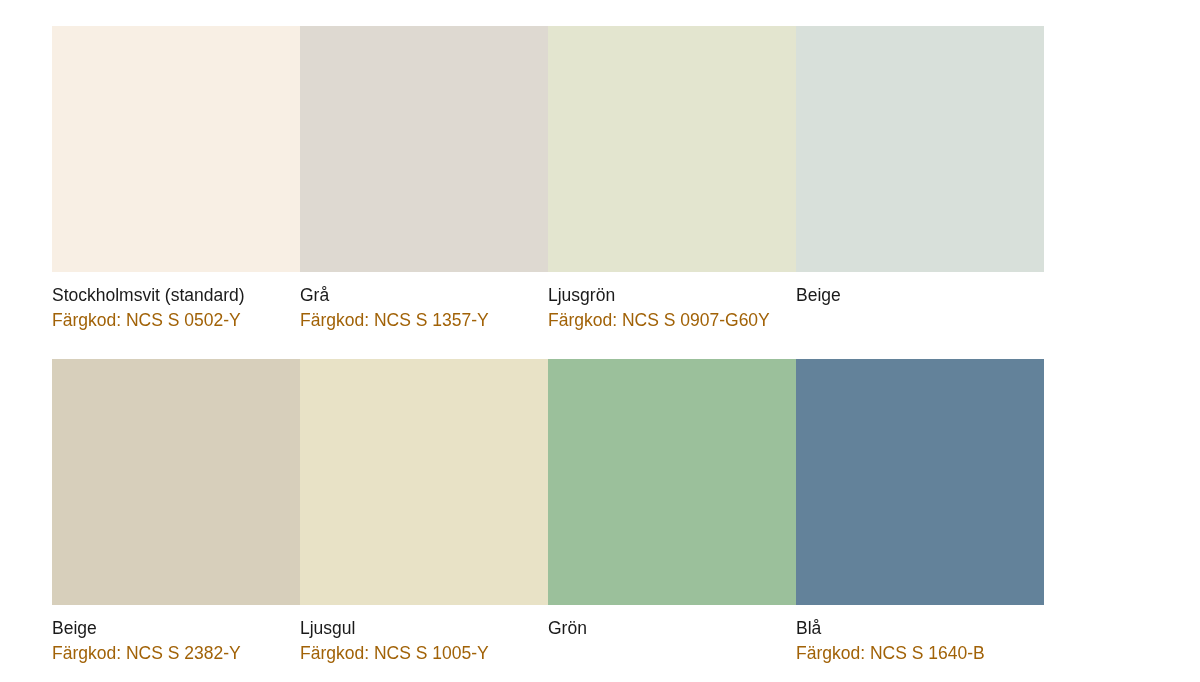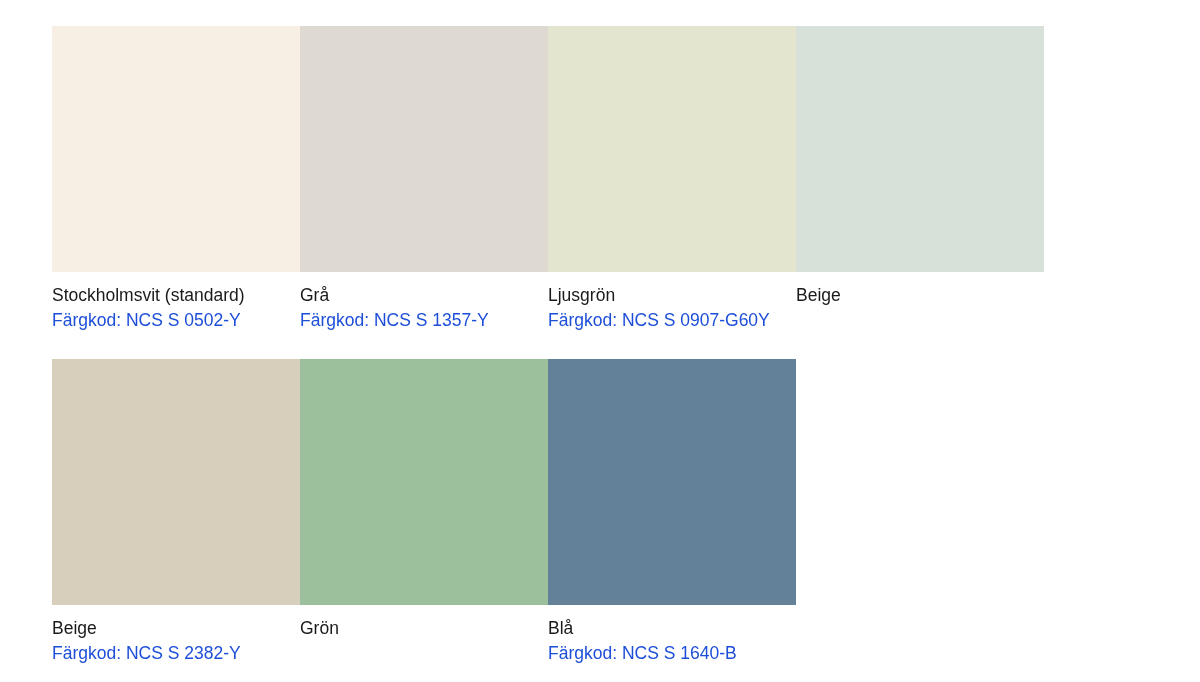--- a/index.html
+++ b/index.html
@@ -40,21 +40,21 @@
     padding-top: 11px;
     line-height: 1.42;
   }
   .swatch-name {
     font-size: 17.5px;
     color: #1a1a1a;
     white-space: nowrap;
   }
   .swatch-code {
     font-size: 17.5px;
-    color: #1d4ed8;
+    color: #a16207;
     white-space: nowrap;
   }
 </style>
 </head>
 <body style="background: rgb(255, 255, 255); color: rgb(26, 26, 26);">
 
 <div class="palette">
 
   <div class="row">
 
@@ -94,20 +94,27 @@
   <div class="row">
 
     <div class="swatch-card">
       <div class="swatch-chip" style="background:#d7cfbb;"></div>
       <div class="swatch-meta">
         <div class="swatch-name">Beige</div>
         <div class="swatch-code">Färgkod: NCS S 2382-Y</div>
       </div>
     </div>
 
+    <div class="swatch-card">
+      <div class="swatch-chip" style="background:#e8e2c6;"></div>
+      <div class="swatch-meta">
+        <div class="swatch-name">Ljusgul</div>
+        <div class="swatch-code">Färgkod: NCS S 1005-Y</div>
+      </div>
+    </div>
 
     <div class="swatch-card">
       <div class="swatch-chip" style="background:#9bc09b;"></div>
       <div class="swatch-meta">
         <div class="swatch-name">Grön</div>
       </div>
     </div>
 
     <div class="swatch-card">
       <div class="swatch-chip" style="background:#63829a;"></div>

